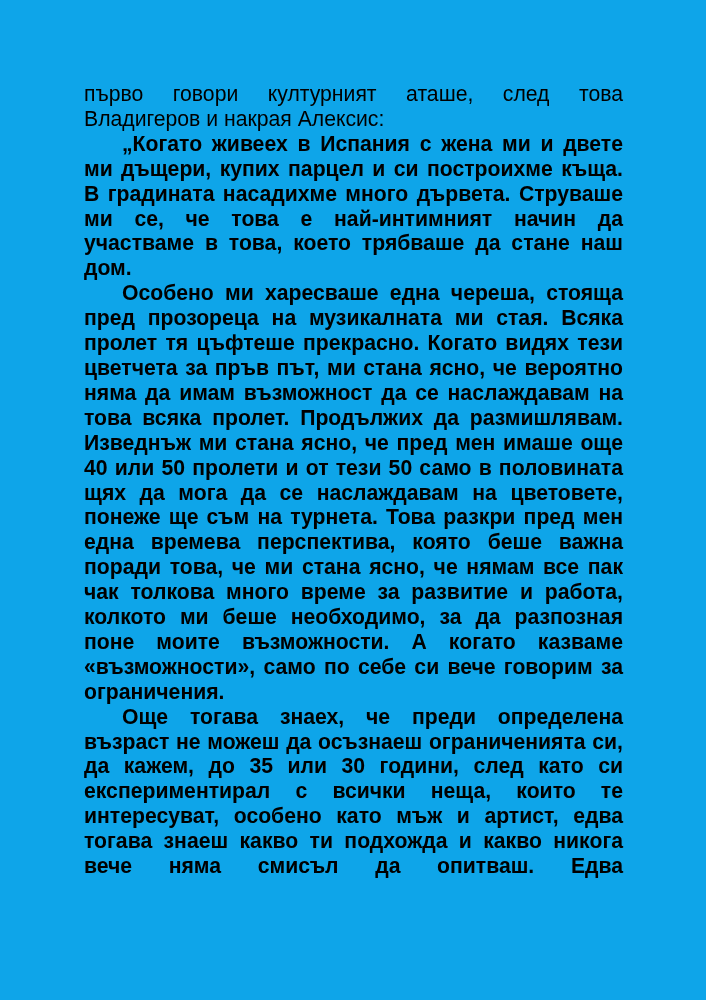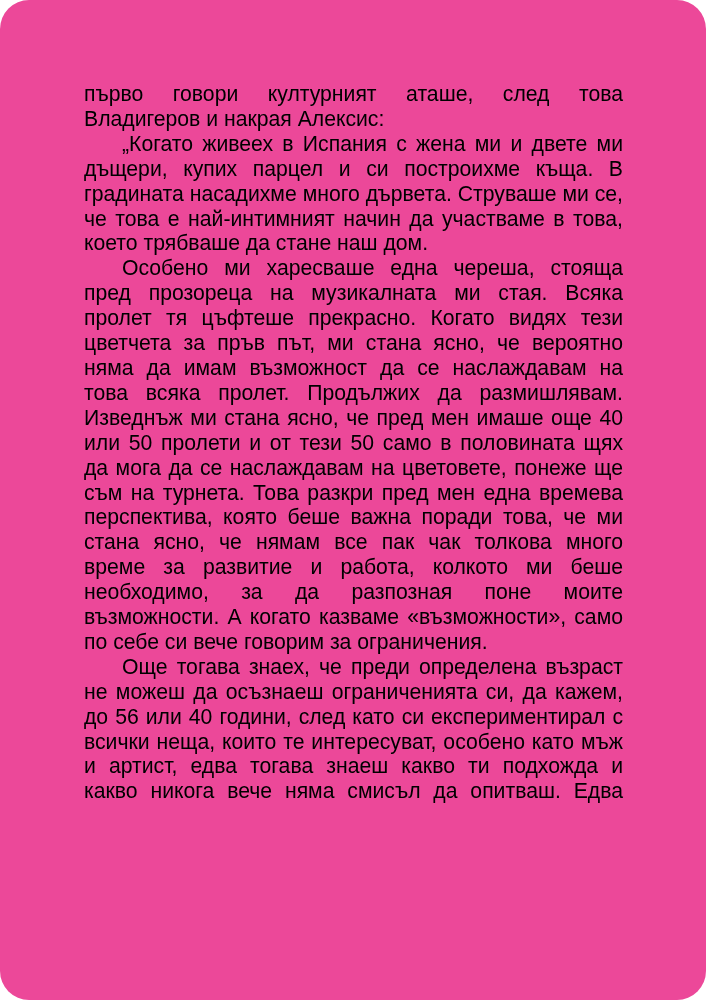--- a/index.html
+++ b/index.html
@@ -14,48 +14,48 @@
     font-family: "Liberation Sans", sans-serif;
     color: #000000;
     -webkit-font-smoothing: antialiased;
   }
   .page {
     position: absolute;
     left: 0;
     top: 0;
     width: 706px;
     height: 1000px;
-    background: #ec4899;
+    background: #0ea5e9;
     overflow: hidden;
-    border-radius: 29px;
   }
   .text-block {
     position: absolute;
     left: 84px;
     top: 82px;
     width: 539px;
     font-size: 21.2px;
     line-height: 24.9px;
     text-align: justify;
     letter-spacing: 0;
   }
   .text-block p {
     margin: 0;
     padding: 0;
   }
   .text-block p.indent {
     text-indent: 38px;
+    font-weight: bold;
   }
   .text-block p.justify-last {
     text-align-last: justify;
   }
 </style>
 </head>
 <body>
 
 <div class="page">
   <div class="text-block">
     <p>първо говори културният аташе, след това Владигеров и накрая Алексис:</p>
     <p class="indent">„Когато живеех в Испания с жена ми и двете ми дъщери, купих парцел и си построихме къща. В градината насадихме много дървета. Струваше ми се, че това е най-интимният начин да участваме в това, което трябваше да стане наш дом.</p>
     <p class="indent">Особено ми харесваше една череша, стояща пред прозореца на музикалната ми стая. Всяка пролет тя цъфтеше прекрасно. Когато видях тези цветчета за пръв път, ми стана ясно, че вероятно няма да имам възможност да се наслаждавам на това всяка пролет. Продължих да размишлявам. Изведнъж ми стана ясно, че пред мен имаше още 40 или 50 пролети и от тези 50 само в половината щях да мога да се наслаждавам на цветовете, понеже ще съм на турнета. Това разкри пред мен една времева перспектива, която беше важна поради това, че ми стана ясно, че нямам все пак чак толкова много време за развитие и работа, колкото ми беше необходимо, за да разпозная поне моите възможности. А когато казваме «възможности», само по себе си вече говорим за ограничения.</p>
-    <p class="indent justify-last">Още тогава знаех, че преди определена възраст не можеш да осъзнаеш ограниченията си, да кажем, до 56 или 40 години, след като си експериментирал с всички неща, които те интересуват, особено като мъж и артист, едва тогава знаеш какво ти подхожда и какво никога вече няма смисъл да опитваш. Едва</p>
+    <p class="indent justify-last">Още тогава знаех, че преди определена възраст не можеш да осъзнаеш ограниченията си, да кажем, до 35 или 30 години, след като си експериментирал с всички неща, които те интересуват, особено като мъж и артист, едва тогава знаеш какво ти подхожда и какво никога вече няма смисъл да опитваш. Едва</p>
   </div>
 </div>
 
 </body></html>

